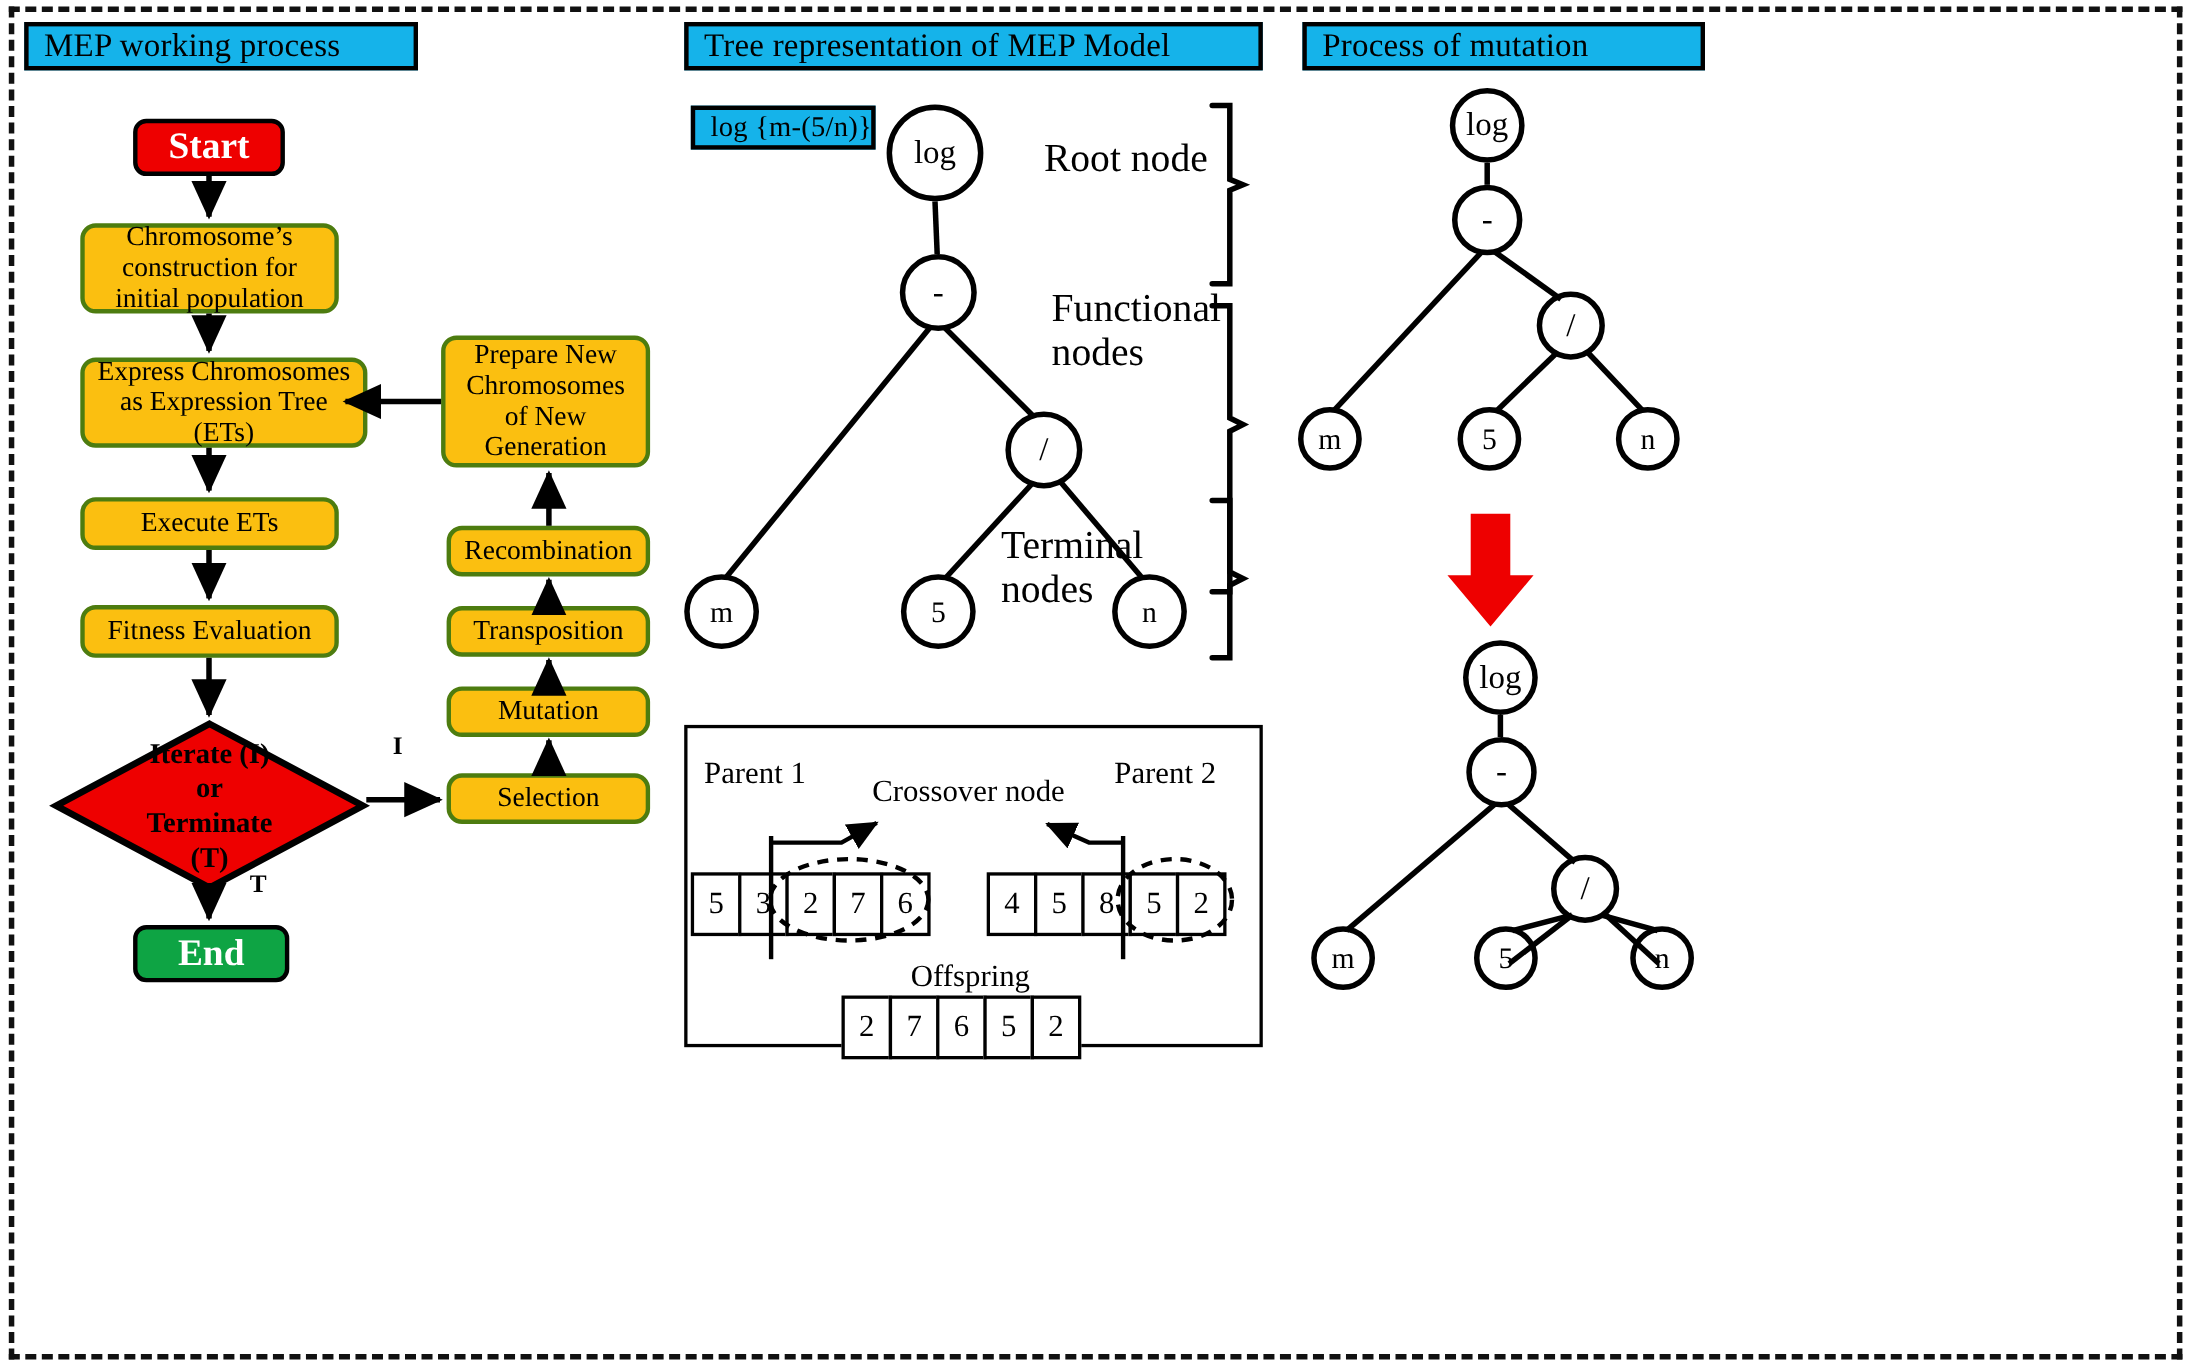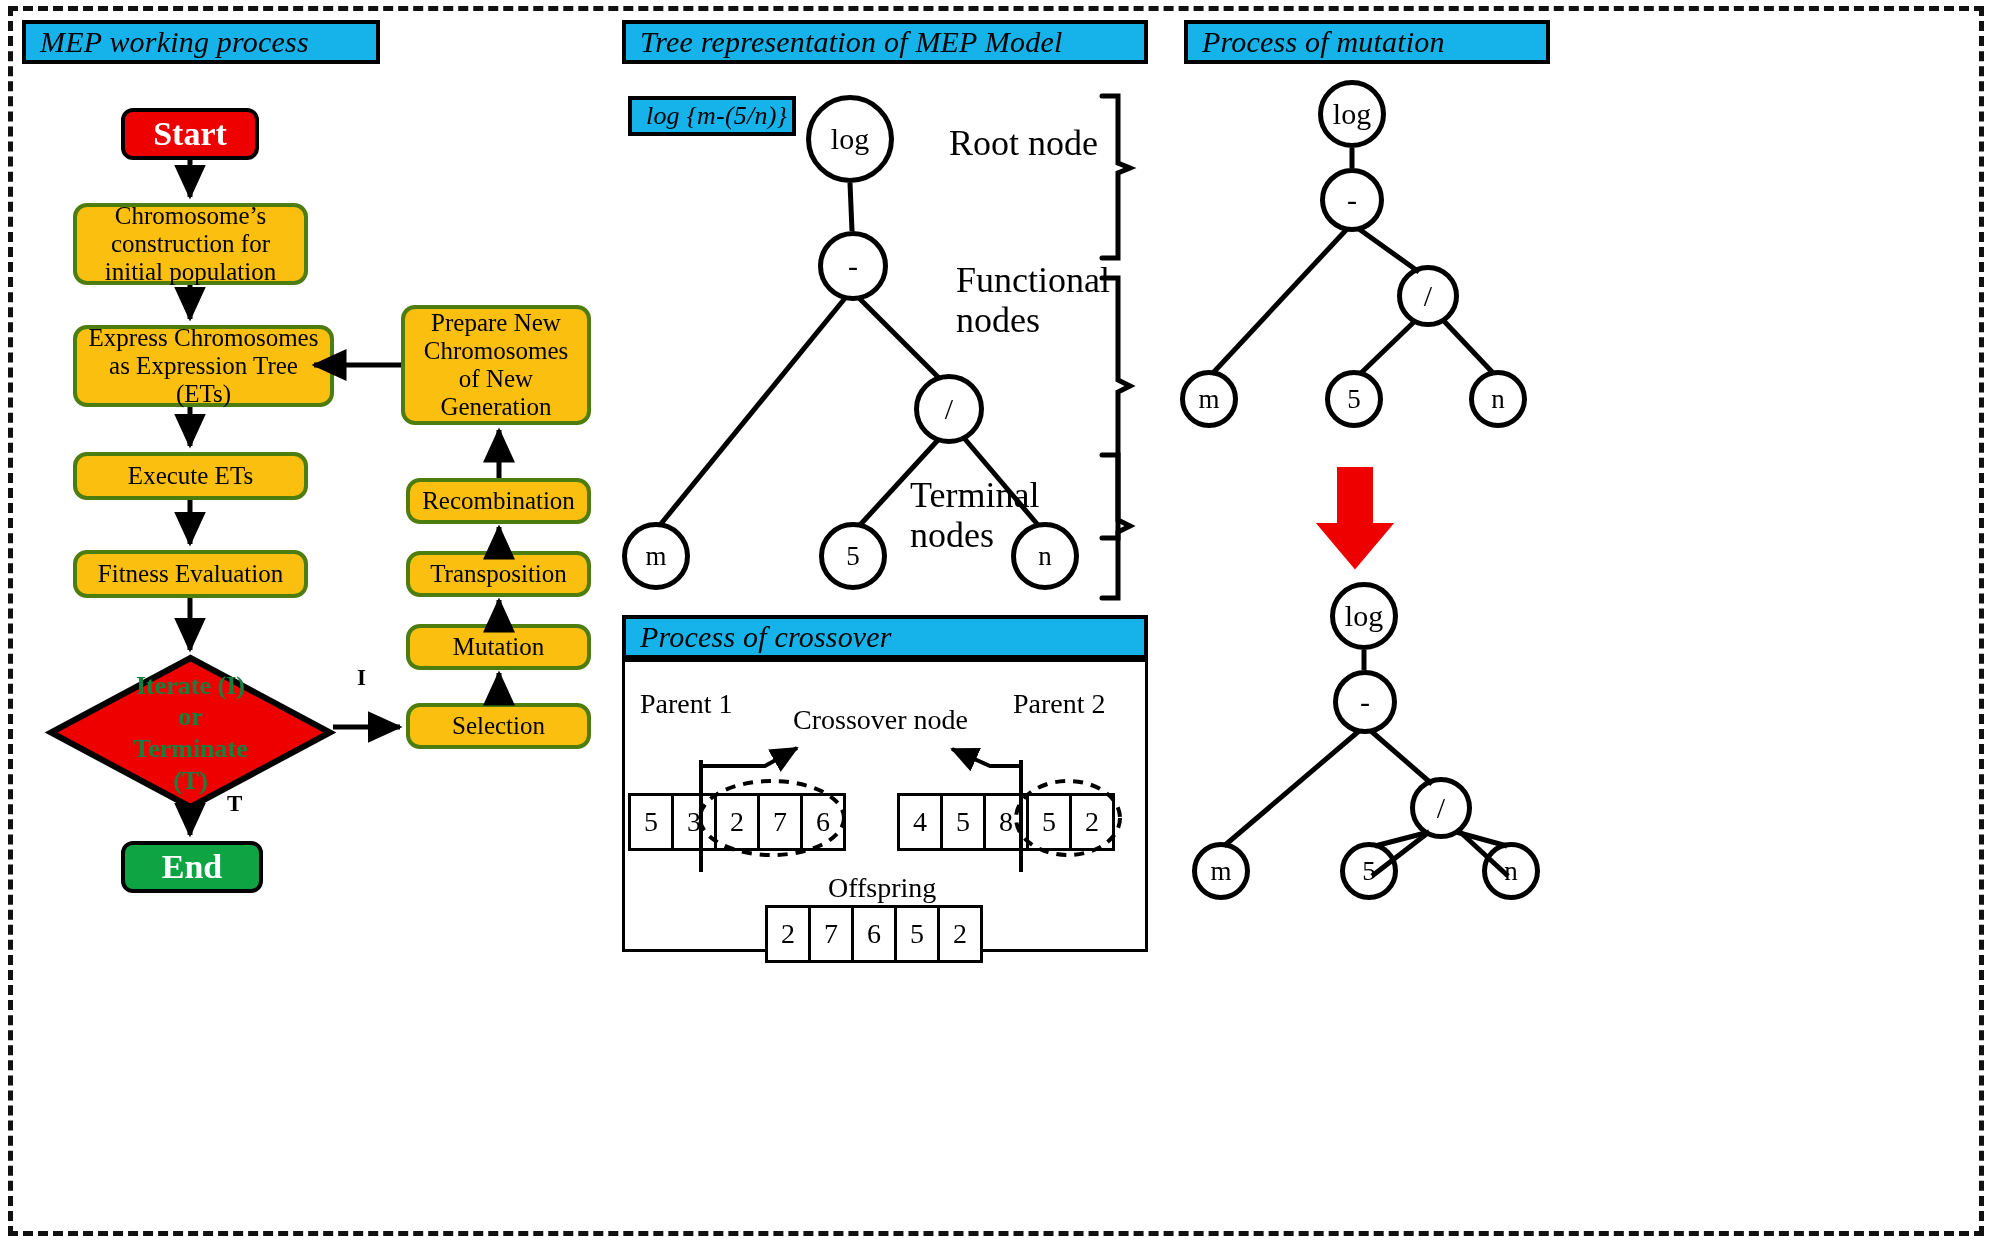--- a/index.html
+++ b/index.html
@@ -11,32 +11,32 @@
   
   .outer-frame{position:absolute;left:8px;top:6px;width:1976px;height:1230px;
       border:5px dashed #111;box-sizing:border-box;}
 
   
   .abs{position:absolute;box-sizing:border-box;}
 
   
   .hdr{background:#15b3ea;border:4px solid #000;box-sizing:border-box;
        display:flex;align-items:center;padding-left:14px;
-       font-size:30px;letter-spacing:.2px;white-space:nowrap;font-style:italic;}
+       font-size:30px;letter-spacing:.2px;white-space:nowrap;}
 
   
   .proc{background:#FBBF10;border:4px solid #4d7c0f;border-radius:14px;
         box-sizing:border-box;display:flex;align-items:center;
         justify-content:center;text-align:center;font-size:25px;line-height:1.12;
         padding:2px 6px;}
   .term{border:4px solid #000;border-radius:12px;box-sizing:border-box;
         display:flex;align-items:center;justify-content:center;
         font-weight:bold;font-size:34px;color:#fff;}
   .diamond-lbl{position:absolute;left:0;right:0;top:50%;transform:translateY(-50%);
-     text-align:center;color:#15803d;font-weight:bold;font-size:26px;line-height:1.22;
+     text-align:center;color:#000000;font-weight:bold;font-size:26px;line-height:1.22;
      pointer-events:none;}
 
   
   .lbl{position:absolute;font-size:36px;line-height:1.12;white-space:pre;}
   .lbl-sm{position:absolute;font-size:23px;font-weight:bold;}
 
   
   svg.layer{position:absolute;left:0;top:0;width:2000px;height:1247px;
             overflow:visible;pointer-events:none;}
 
@@ -155,23 +155,20 @@
   <div class="node abs" style="left:1011px;top:522px;width:68px;height:68px;">
     <span>n</span>
   </div>
 
   <div class="lbl" style="left:949px;top:123px;">Root node</div>
   <div class="lbl" style="left:956px;top:260px;">Functional
 nodes</div>
   <div class="lbl" style="left:910px;top:475px;">Terminal
 nodes</div>
 
-  <div class="hdr abs" style="left:622px;top:615px;width:526px;height:44px;">
-    <span>Process of crossover</span>
-  </div>
   <div class="panel" style="left:622px;top:659px;width:526px;height:293px;"></div>
 
   <div class="lbl" style="left:640px;top:688px;font-size:28px;">Parent 1</div>
   <div class="lbl" style="left:1013px;top:688px;font-size:28px;">Parent 2</div>
   <div class="lbl" style="left:793px;top:704px;font-size:28px;">Crossover node</div>
   <div class="lbl" style="left:828px;top:872px;font-size:28px;">Offspring</div>
 
   <div class="cells" id="p1-cells" style="left:628px;top:793px;">
       <div class="cell">5</div>
       <div class="cell">3</div>

